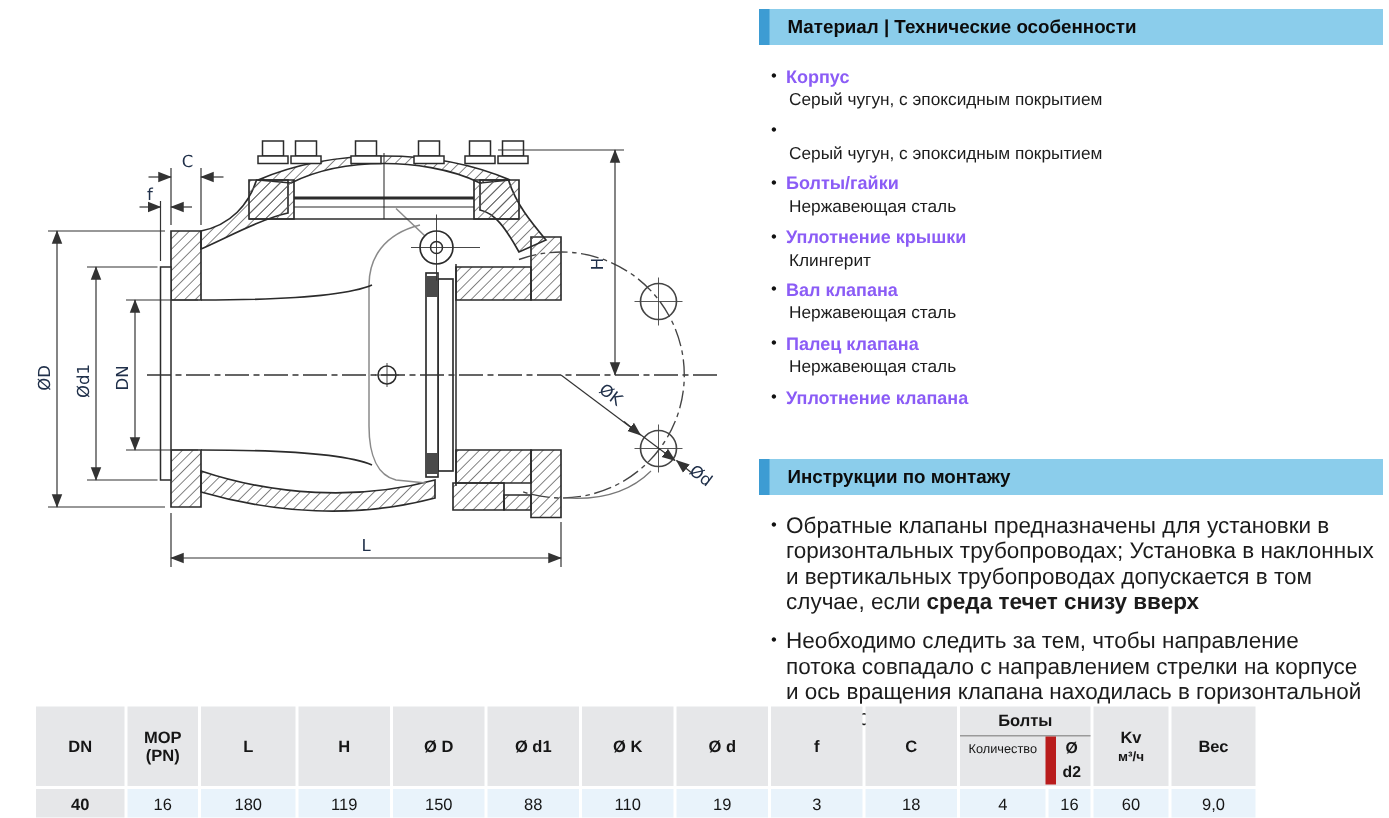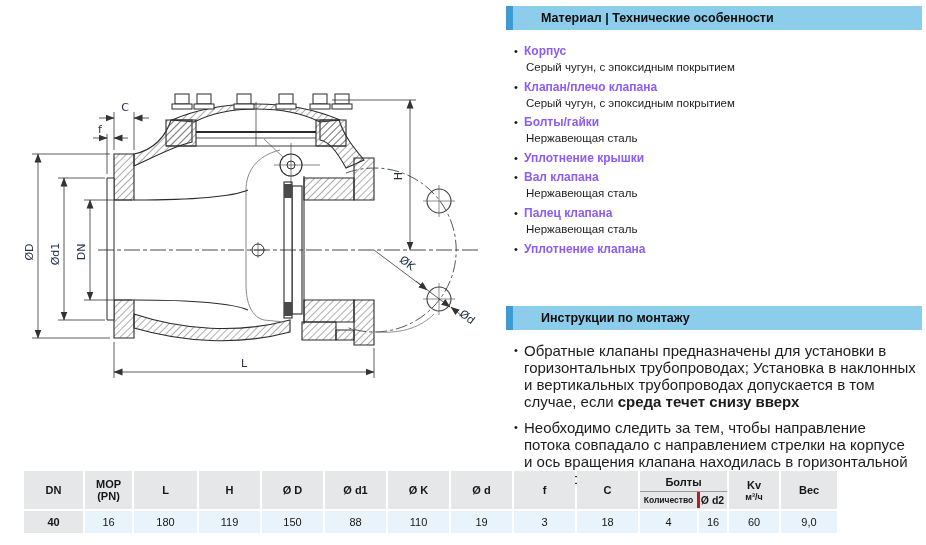--- a/index.html
+++ b/index.html
@@ -8,21 +8,21 @@
 
   
   .drawing-wrap { position:absolute; left:2px; top:80px; width:500px; height:330px; }
   .dim-label { font-family:"DejaVu Sans", sans-serif; font-size:11px; fill:#20304a; }
 
   
   .right-panel { position:absolute; left:506px; top:6px; width:416px; height:452px; }
   .sec-header { position:absolute; left:0; width:416px; height:24px; background:#8BCDEB;
                 display:flex; align-items:center; }
   .sec-header .accent { width:7px; height:24px; background:#3D9CD3; }
-  .sec-header .hdr-text { font-size:12.5px; font-weight:bold; color:#0c0c0c; padding-left:28px; }
+  .sec-header .hdr-text { font-size:12.5px; font-weight:bold; color:#0c0c0c; padding-left:12px; }
   .mat-list { position:absolute; left:2px; top:37px; width:410px; }
   .mat-item { margin-bottom:3.6px; }
   .mat-term-row { display:flex; }
   .bullet { width:16px; text-align:center; font-size:11px; color:#111; line-height:16px; flex:none; }
   .mat-term { font-size:12px; font-weight:bold; color:#8b5cf6; line-height:16px; }
   .mat-desc { font-size:11.5px; color:#1c1c1c; line-height:16px; padding-left:18px; }
   .inst-header { top:300px; }
   .inst-list { position:absolute; left:2px; top:336px; width:412px; }
   .inst-item { display:flex; margin-bottom:9px; }
   .inst-text { font-size:15px; color:#1c1c1c; line-height:17px; width:392px; }
@@ -31,22 +31,22 @@
   
   .spec-table-wrap { position:absolute; left:22px; top:469px; }
   table.spec { border-collapse:separate; border-spacing:2px; table-layout:fixed; }
   table.spec th, table.spec td { font-size:11px; color:#161616; text-align:center; vertical-align:middle; }
   table.spec th { background:#E6E7E9; font-weight:bold; height:38px; padding:1px 0; }
   table.spec td { background:#E9F3FB; height:22px; font-weight:normal; }
   table.spec td.dn-cell { background:#E6E7E9; font-weight:bold; }
   .bolts-head { display:flex; flex-direction:column; height:100%; justify-content:flex-end; }
   .bolts-label { font-size:11px; font-weight:bold; line-height:18px; }
   .bolts-sub { display:flex; border-top:1px solid #9a9a9a; }
-  .bolts-sub .sub-qty { width:57px; font-size:8.5px; font-weight:bold; line-height:16px; }
-  .bolts-sub .sub-d2 { width:28px; font-size:10.5px; font-weight:bold; line-height:16px; border-left:3px solid #b91c1c; }
+  .bolts-sub .sub-qty { width:57px; font-size:8.5px; font-weight:normal; line-height:16px; }
+  .bolts-sub .sub-d2 { width:28px; font-size:10.5px; font-weight:bold; line-height:16px; border-left:7px solid #b91c1c; }
   .kv-unit { font-size:9px; font-weight:bold; line-height:11px; }
   .kv-label { line-height:14px; }
 </style>
 </head>
 <body>
 
 <div class="page">
 
   <div class="drawing-wrap">
     <svg width="500" height="330" viewBox="0 0 500 330">
@@ -184,36 +184,36 @@
       <div class="mat-item">
         <div class="mat-term-row">
             <span class="bullet">•</span>
             <span class="mat-term">Корпус</span>
           </div>
         <div class="mat-desc">Серый чугун, с эпоксидным покрытием</div>
       </div>
       <div class="mat-item">
         <div class="mat-term-row">
             <span class="bullet">•</span>
-            <span class="mat-term">Клапан/плечо клапана</span>
           </div>
         <div class="mat-desc">Серый чугун, с эпоксидным покрытием</div>
       </div>
       <div class="mat-item">
         <div class="mat-term-row">
             <span class="bullet">•</span>
             <span class="mat-term">Болты/гайки</span>
           </div>
         <div class="mat-desc">Нержавеющая сталь</div>
       </div>
       <div class="mat-item">
         <div class="mat-term-row">
             <span class="bullet">•</span>
             <span class="mat-term">Уплотнение крышки</span>
           </div>
+        <div class="mat-desc">Клингерит</div>
       </div>
       <div class="mat-item">
         <div class="mat-term-row">
             <span class="bullet">•</span>
             <span class="mat-term">Вал клапана</span>
           </div>
         <div class="mat-desc">Нержавеющая сталь</div>
       </div>
       <div class="mat-item">
         <div class="mat-term-row">

